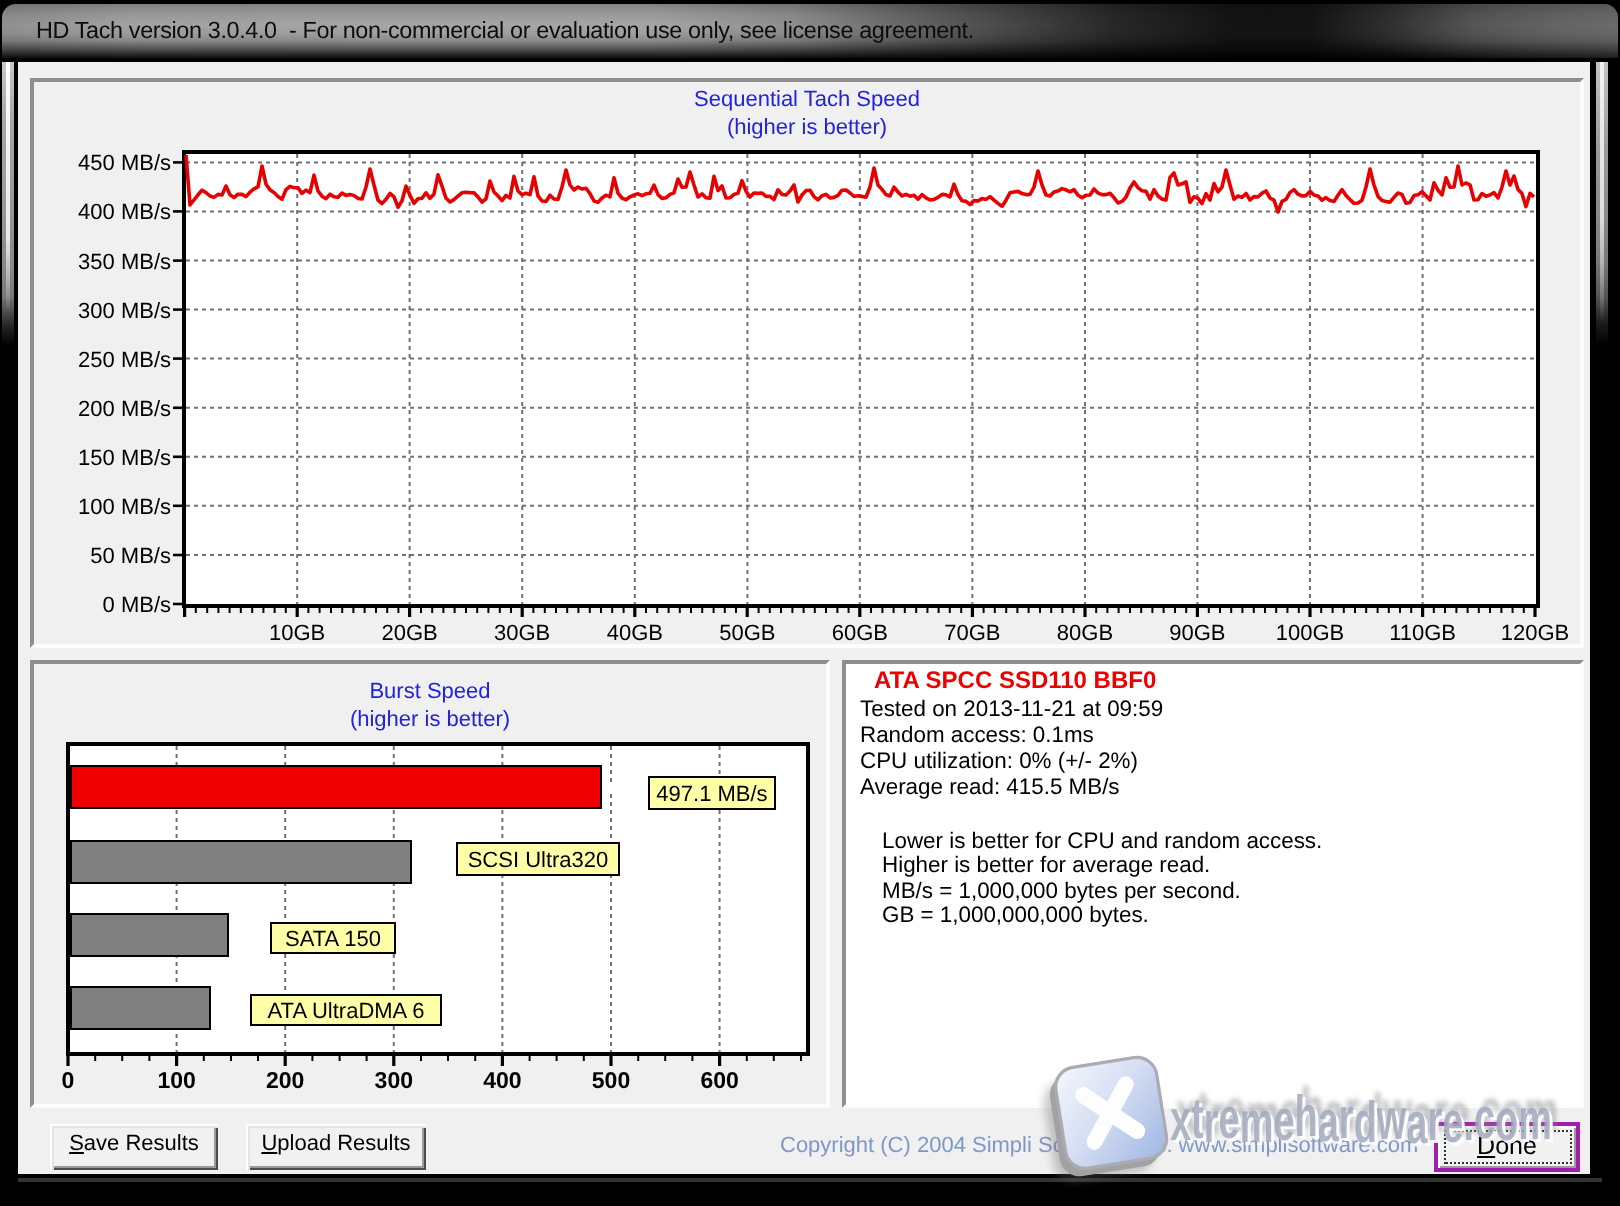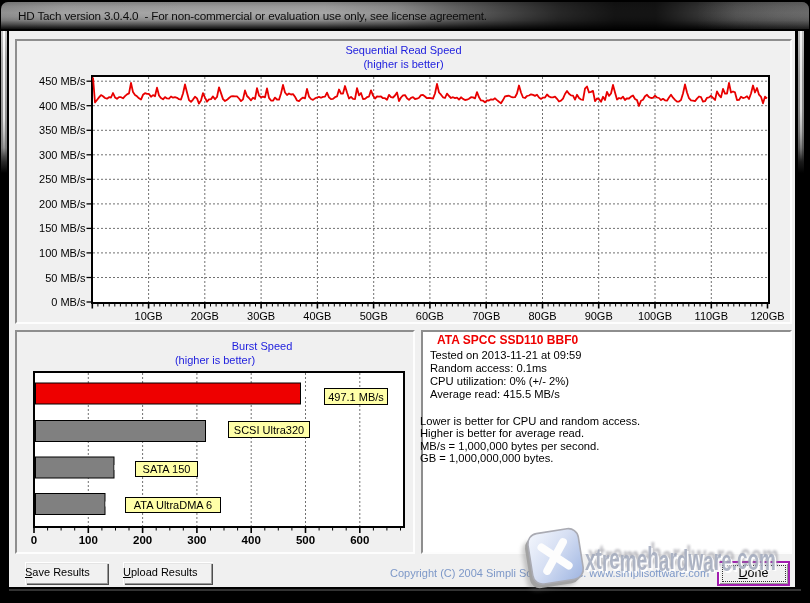--- a/index.html
+++ b/index.html
@@ -27,27 +27,27 @@
 #fbot .s { position:absolute; left:9px; right:9px; top:2px; height:2px; background:#333; }
 .panel { border:2px solid; border-color:#8e8e8e #fdfdfd #fdfdfd #8e8e8e; background:#f0f0f0; }
 #ptop { left:15px; top:39px; width:777px; height:285px; }
 #pburst { left:15px; top:330px; width:400px; height:224px; }
 #pinfo { left:421px; top:330px; width:371px; height:224px; background:#fff; }
 #topchart { left:30px; top:70px; }
 #burstchart { left:20px; top:365px; }
 .ctitle { text-align:center; font-size:11px; color:#2121de; }
 #t1 { left:15px; top:44px; width:777px; }
 #t2 { left:15px; top:58px; width:777px; }
-#t3 { left:15px; top:340px; width:400px;margin-left:47px; }
+#t3 { left:15px; top:340px; width:400px; }
 #t4 { left:15px; top:354px; width:400px; }
 #ired { left:437px; top:332.5px; font-size:12px; font-weight:bold; color:#ee0000; }
 .itxt { font-size:11.2px; color:#000; white-space:pre; }
 #ig1 { left:430px; top:348.5px; line-height:13px; }
-#ig2 { left:420px; top:415px; line-height:12.4px; }
-.btn { height:23px; background:#f1f1f1; font-size:11px; line-height:21px; color:#000;
+#ig2 { left:441px; top:415px; line-height:12.4px; }
+.btn { height:23px; background:#f1f1f1; font-size:11px; text-align:center; line-height:21px; color:#000;
   box-shadow: inset 1px 1px 0 #fff, inset 2px 2px 0 #e4e4e4, inset -1px -1px 0 #4e4e4e, inset -2px -2px 0 #9a9a9a; }
 #bsave { left:25px; top:562px; width:84px; }
 #bupload { left:123px; top:562px; width:90px; }
 #bcomp { left:237px; top:562px; width:121px; }
 #bdone { left:717px; top:561px; width:73px; height:25px; background:#f1f1f1; border:2px solid #a21caf; font-size:12.5px; text-align:center; line-height:20px;
   box-shadow: inset 1px 1px 0 #fff, inset -1px -1px 0 #9a9a9a; }
 #bdone .foc { position:absolute; left:2.5px; right:2.5px; top:2px; bottom:2px; border:1px dotted #333; }
 #copyr { left:390px; top:567px; font-size:11px; color:#7d98c8; white-space:nowrap; }
 #wmark { left:505px; top:522px; z-index:50; overflow:visible; }
 </style></head>
@@ -325,21 +325,21 @@
 <g font-family="Liberation Sans, sans-serif" font-size="11.5" font-weight="bold" fill="#000">
         <text x="14.0" y="179" text-anchor="middle">0</text>
         <text x="68.3" y="179" text-anchor="middle">100</text>
         <text x="122.6" y="179" text-anchor="middle">200</text>
         <text x="176.9" y="179" text-anchor="middle">300</text>
         <text x="231.2" y="179" text-anchor="middle">400</text>
         <text x="285.5" y="179" text-anchor="middle">500</text>
         <text x="339.8" y="179" text-anchor="middle">600</text>
       </g>
 </svg>
-<div class="abs ctitle" id="t1">Sequential Read Speed</div>
+<div class="abs ctitle" id="t1">Sequential Tach Speed</div>
 <div class="abs ctitle" id="t2">(higher is better)</div>
 <div class="abs ctitle" id="t3">Burst Speed</div>
 <div class="abs ctitle" id="t4">(higher is better)</div>
 <div class="abs" id="ired">ATA SPCC SSD110 BBF0</div>
 <div class="abs itxt" id="ig1">Tested on 2013-11-21 at 09:59
 Random access: 0.1ms
 CPU utilization: 0% (+/- 2%)
 Average read: 415.5 MB/s</div>
 <div class="abs itxt" id="ig2">Lower is better for CPU and random access.
 Higher is better for average read.

